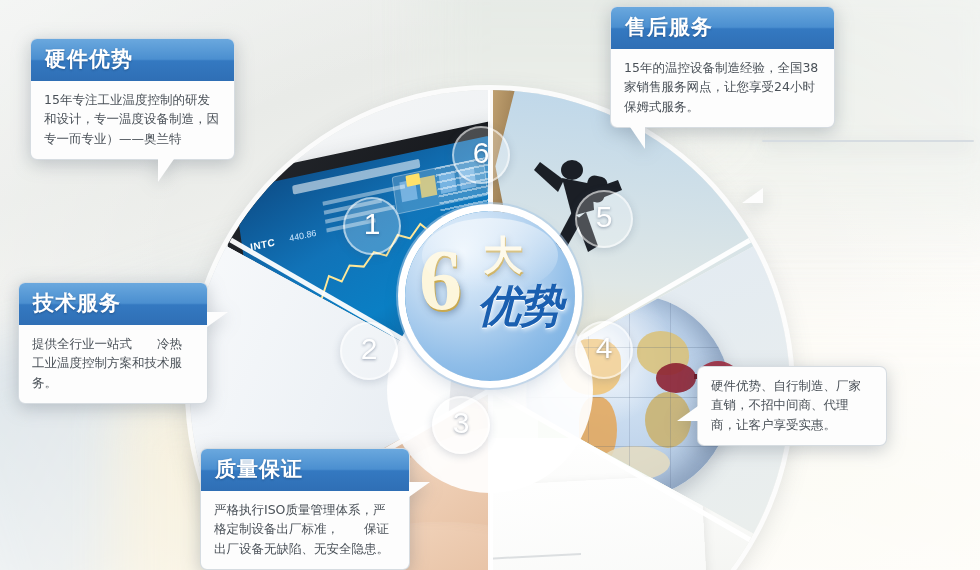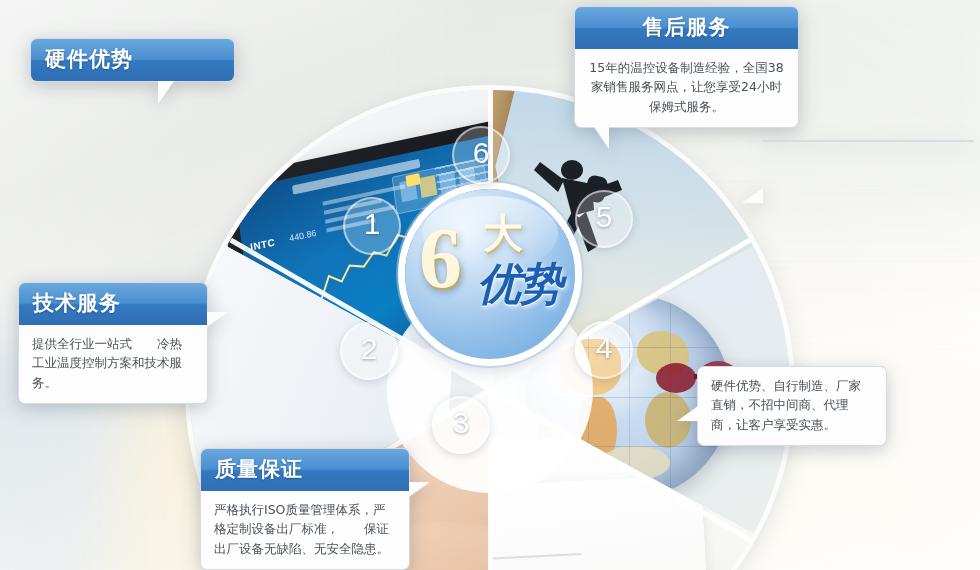--- a/index.html
+++ b/index.html
@@ -173,21 +173,21 @@
 
   
   .spokes{position:absolute;left:0;top:0;width:600px;height:600px;pointer-events:none;}
   .spoke{position:absolute;left:298px;top:0;width:5px;height:300px;
     background:rgba(255,255,255,.95);transform-origin:50% 100%;}
   .wheel-inner-ring{position:absolute;left:50%;top:50%;width:206px;height:206px;
     margin:-103px 0 0 -103px;border-radius:50%;background:rgba(255,255,255,.92);}
 
   
   .center{
-    position:absolute;left:405px;top:189px;width:170px;height:170px;border-radius:50%;
+    position:absolute;left:405px;top:211px;width:170px;height:170px;border-radius:50%;
     background:
       radial-gradient(circle at 34% 24%,#eaf4fd 0%,#bfd9f2 34%,#8fbde8 66%,#6ba8de 100%);
     box-shadow:0 0 0 7px #ffffff, 0 0 0 9px rgba(170,200,230,.55), 0 8px 20px rgba(60,90,130,.3);
     overflow:hidden;
   }
   .center::after{
     content:"";position:absolute;left:10%;top:4%;width:80%;height:44%;border-radius:50%;
     background:linear-gradient(180deg,rgba(255,255,255,.55),rgba(255,255,255,0));
   }
   .c-six{
@@ -233,21 +233,21 @@
   .card-bd{
     padding:9px 13px 11px;color:#4a5158;font-size:12.5px;line-height:1.55;
     font-family:"DejaVu Sans",sans-serif;white-space:pre-line;
   }
   .tail{position:absolute;width:0;height:0;}
 
   
   .card-team{left:30px;top:38px;width:205px;}
   .card-team .tail{left:128px;bottom:-22px;border-left:16px solid #fdfdfd;
     border-bottom:23px solid transparent;}
-  .card-after{left:574px;top:6px;width:225px;text-align:center;}
+  .card-after{left:610px;top:6px;width:225px;}
   .card-after .tail{left:20px;bottom:-21px;border-right:15px solid #fdfdfd;
     border-bottom:22px solid transparent;}
   .card-hw{left:762px;top:140px;width:212px;}
   .card-hw .tail{left:-20px;top:48px;border-right:21px solid #fdfdfd;
     border-top:15px solid transparent;}
   .card-sw{left:697px;top:366px;width:190px;}
   .card-sw .tail{left:-20px;top:40px;border-right:21px solid #fdfdfd;
     border-top:15px solid transparent;}
   .card-qa{left:200px;top:448px;width:210px;}
   .card-qa .tail{right:-20px;top:34px;border-left:21px solid #fdfdfd;
@@ -406,20 +406,21 @@
   <div class="badge" style="left:343px;top:197px;">1</div>
   <div class="badge" style="left:340px;top:322px;">2</div>
   <div class="badge" style="left:432px;top:396px;">3</div>
   <div class="badge" style="left:575px;top:321px;">4</div>
   <div class="badge" style="left:575px;top:190px;">5</div>
   <div class="badge" style="left:452px;top:126px;">6</div>
 
   <div class="card card-team">
     <div class="card-inner">
       <div class="card-hd">硬件优势</div>
+      <div class="card-bd">15年专注工业温度控制的研发和设计，专一温度设备制造，因专一而专业）——奥兰特</div>
     </div>
     <span class="tail"></span>
   </div>
 
   <div class="card card-after">
     <div class="card-inner">
       <div class="card-hd">售后服务</div>
       <div class="card-bd">15年的温控设备制造经验，全国38家销售服务网点，让您享受24小时保姆式服务。</div>
     </div>
     <span class="tail"></span>

